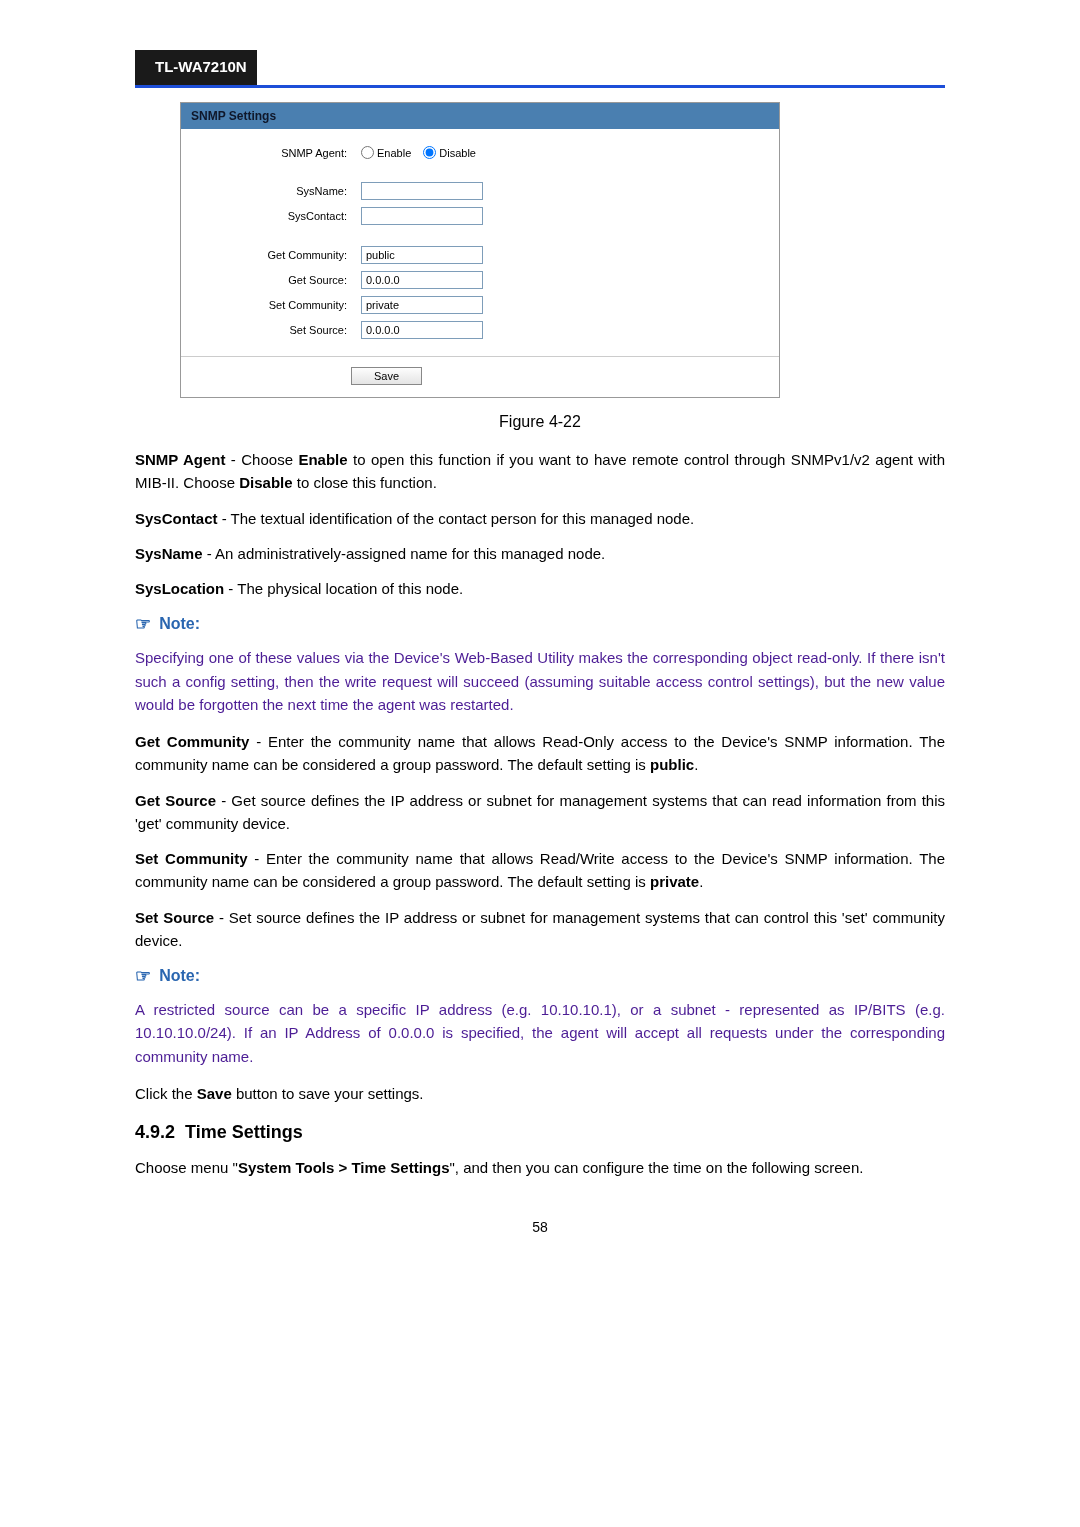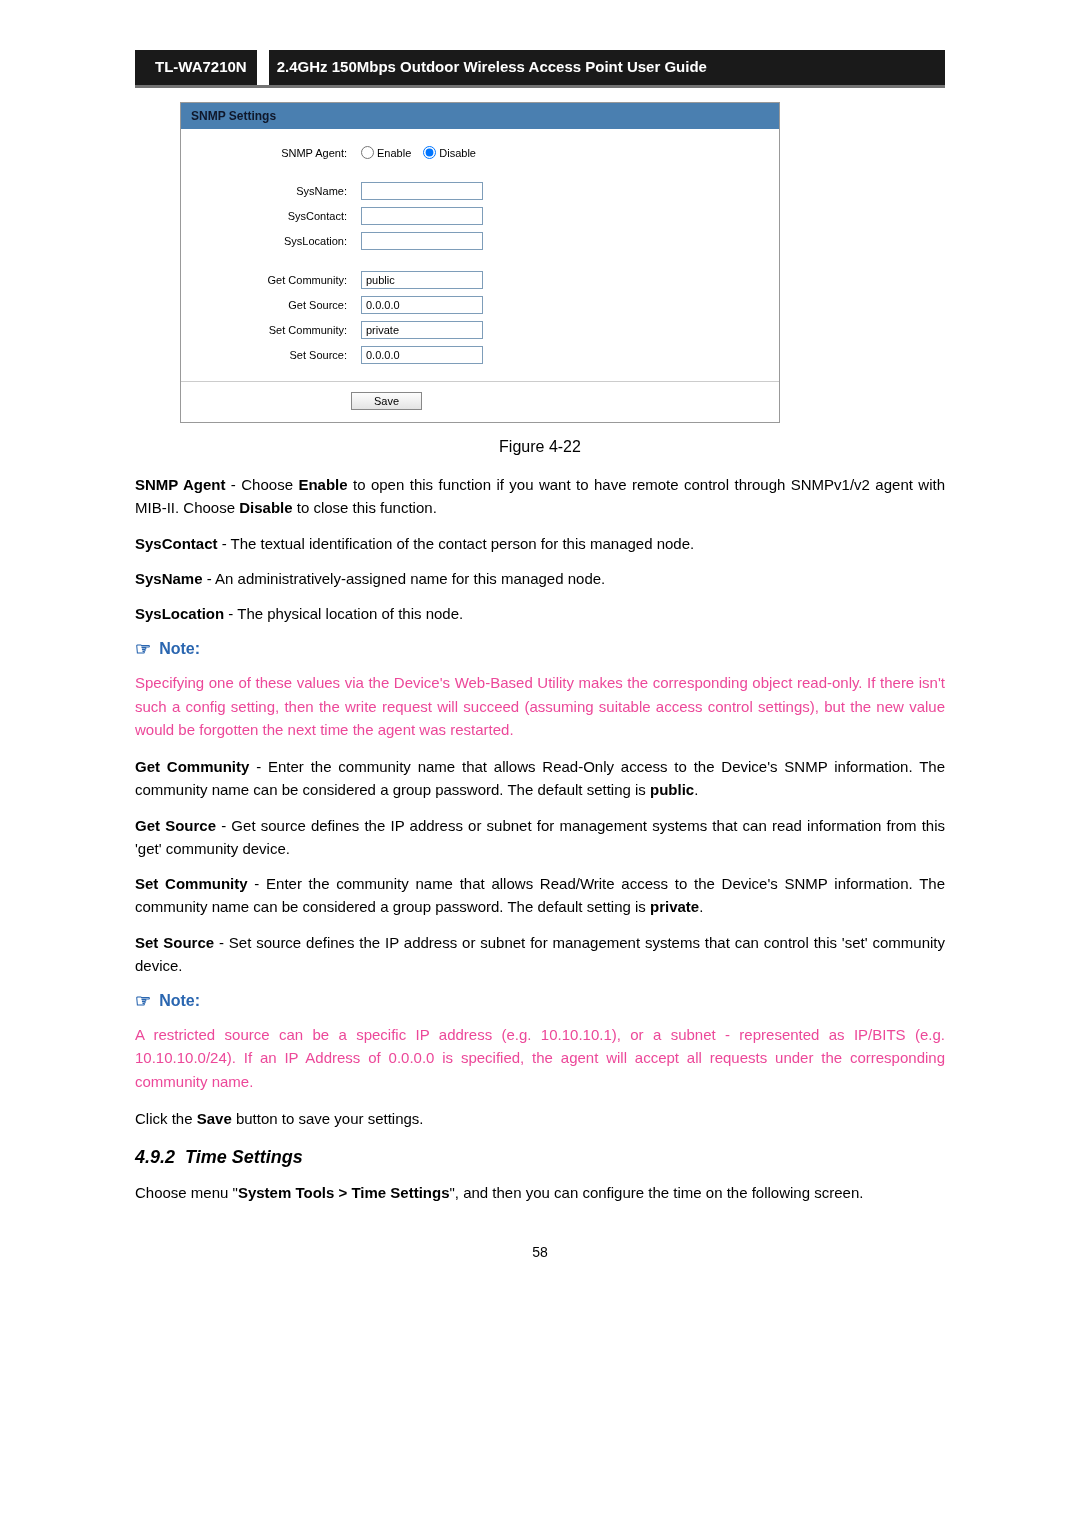--- a/index.html
+++ b/index.html
@@ -12,21 +12,21 @@
       background: #fff;
       width: 1080px;
       margin: 0 auto;
       padding: 50px 135px 40px 135px;
       font-size: 14px;
       line-height: 1.5;
     }
     .doc-header {
       display: flex;
       align-items: flex-start;
-      border-bottom: 3px solid #737373;
+      border-bottom: 3px solid #1d4ed8;
       margin-bottom: 14px;
     }
     .doc-header-model {
       background: #1a1a1a;
       color: #fff;
       font-weight: bold;
       padding: 6px 10px 6px 20px;
       font-size: 15px;
       display: flex;
       align-items: center;
@@ -125,53 +125,51 @@
     .note-head {
       color: #2a66b0;
       font-weight: bold;
       font-size: 16px;
       margin-bottom: 10px;
       display: flex;
       align-items: center;
       gap: 8px;
     }
     .note-body {
-      color: #ec4899;
+      color: #4c1d95;
       text-align: justify;
       font-size: 15px;
       line-height: 1.55;
       margin-bottom: 14px;
     }
     .hand-icon {
       font-size: 18px;
       line-height: 1;
     }
     .section-heading {
       font-weight: bold;
       font-size: 18px;
       margin-top: 14px;
       margin-bottom: 10px;
-      font-style: italic;
     }
     .page-number {
       text-align: center;
       font-size: 14px;
       margin-top: 38px;
     }
     b {
       font-weight: bold;
     }
   </style>
 </head>
 <body>
 
 <div class="doc-header">
   <div class="doc-header-model">TL-WA7210N</div>
   <div class="doc-header-gap"></div>
-  <div class="doc-header-title">2.4GHz 150Mbps Outdoor Wireless Access Point User Guide</div>
 </div>
 
 <div class="screenshot">
   <div class="scr-title">SNMP Settings</div>
   <div class="scr-body">
 
     <div class="scr-row">
       <div class="scr-label">SNMP Agent:</div>
       <div class="scr-field">
         <span class="scr-radio-wrap">
@@ -192,26 +190,20 @@
       <div class="scr-field">
           <input class="scr-input" value="" style="">
         </div>
     </div>
     <div class="scr-row">
       <div class="scr-label">SysContact:</div>
       <div class="scr-field">
           <input class="scr-input" value="" style="">
         </div>
     </div>
-    <div class="scr-row">
-      <div class="scr-label">SysLocation:</div>
-      <div class="scr-field">
-          <input class="scr-input" value="" style="">
-        </div>
-    </div>
 
     <div class="scr-spacer"></div>
 
     <div class="scr-row">
       <div class="scr-label">Get Community:</div>
       <div class="scr-field">
           <input class="scr-input" value="public" style="">
         </div>
     </div>
     <div class="scr-row">

